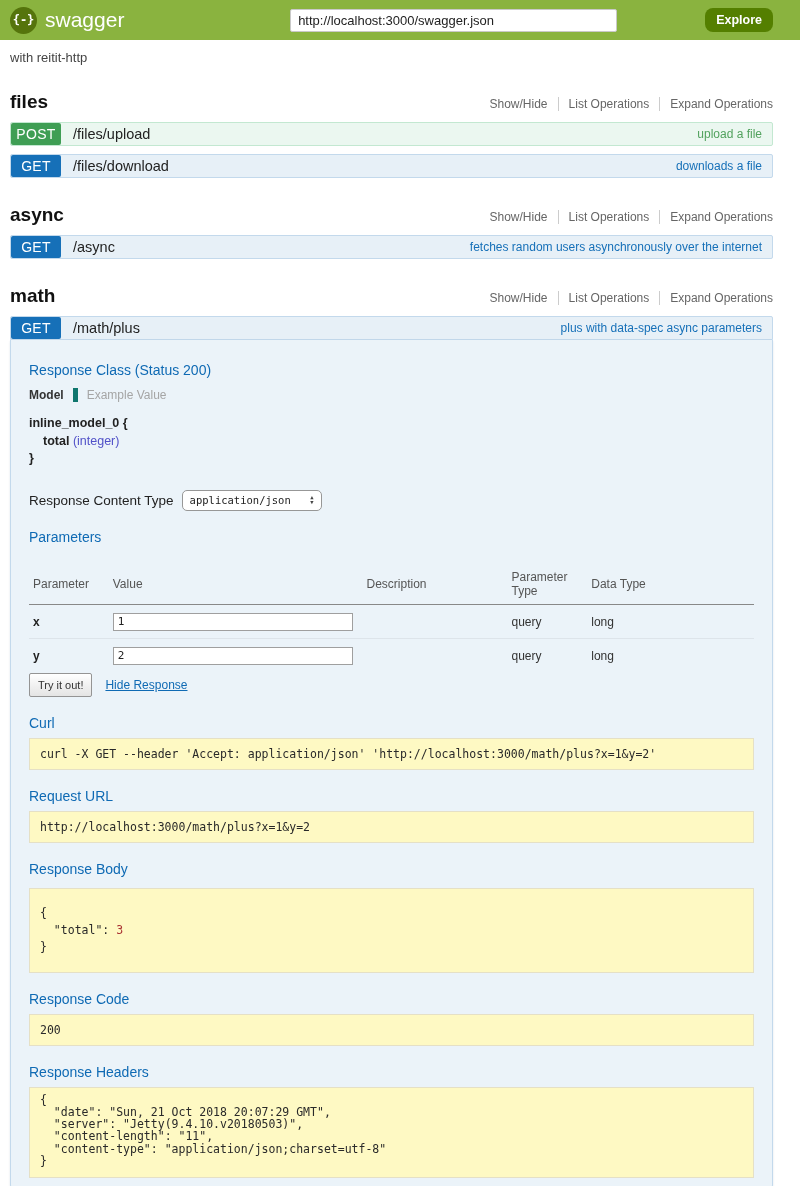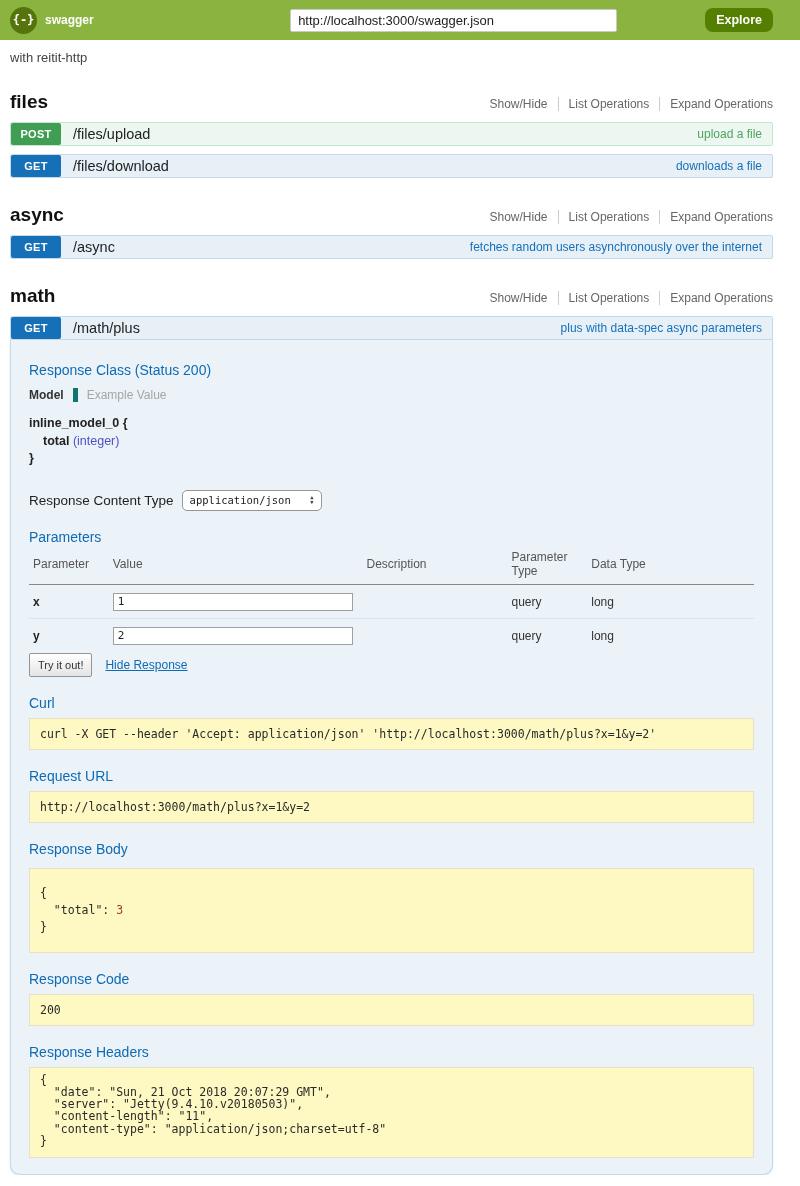--- a/index.html
+++ b/index.html
@@ -5,21 +5,21 @@
   * { box-sizing: border-box; margin: 0; padding: 0; }
   html, body { background: #fff; }
   body { width: 800px; font-family: "Liberation Sans", sans-serif; -webkit-font-smoothing: antialiased; }
 
   
   .header { height: 40px; background: #8ab33f; display: flex; align-items: center; }
   .logo { display: flex; align-items: center; gap: 8px; margin-left: 10px; cursor: pointer; }
   .logo-icon { width: 27px; height: 27px; border-radius: 50%; background: #55740c; color: #fff;
                display: flex; align-items: center; justify-content: center;
                font-family: "DejaVu Sans Mono", monospace; font-size: 12px; font-weight: bold; }
-  .brand { color: #fff; font-size: 12px; font-weight: bold; }
+  .brand { color: #fff; font-size: 21px; font-weight: normal; }
   .api-input { margin-left: auto; width: 327px; height: 23px; border: 1px solid #c9c9c9; border-radius: 2px;
                padding: 0 7px; font-size: 13px; color: #222; font-family: "Liberation Sans", sans-serif; }
   .explore-btn { margin-left: 88px; margin-right: 27px; background: #547f00; color: #fff; font-weight: bold;
                  font-size: 12.5px; border: none; border-radius: 8px; padding: 5px 11px; cursor: pointer;
                  font-family: "Liberation Sans", sans-serif; }
 
   
   .wrap { margin: 0 27px 0 10px; }
   .api-title { margin-top: 26px; font-size: 25px; color: #111; font-weight: bold; }
   .api-sub { margin-top: 10px; font-size: 13px; color: #444; }
@@ -30,21 +30,21 @@
   .res-title { font-size: 19px; color: #111; font-weight: bold; }
   .res-links { margin-left: auto; display: flex; font-size: 12px; }
   .res-links span { color: #666; padding: 0 10px; cursor: pointer; }
   .res-links span + span { border-left: 1px solid #ccc; }
   .res-links span:last-child { padding-right: 0; }
 
   .op { display: flex; align-items: center; height: 24px; border: 1px solid; border-radius: 2px; margin-bottom: 8px; cursor: pointer; }
   .op.get  { background: #e7f0f7; border-color: #c3d9ec; }
   .op.post { background: #ebf7f0; border-color: #c3e8d1; }
   .badge { width: 50px; align-self: stretch; display: flex; align-items: center; justify-content: center;
-           color: #fff; font-size: 11px; font-weight: bold; border-radius: 2px; letter-spacing: .3px; }
+           color: #fff; font-size: 14px; font-weight: normal; border-radius: 2px; letter-spacing: .3px; }
   .op.get  .badge { background: #1670b8; }
   .op.post .badge { background: #3f9e54; }
   .path { margin-left: 12px; font-size: 14.5px; color: #222; }
   .summary { margin-left: auto; margin-right: 10px; font-size: 12px; }
   .op.get  .summary { color: #1670b8; }
   .op.post .summary { color: #52a25e; }
   .op.expanded { margin-bottom: 0; border-radius: 2px 2px 0 0; }
 
   
   .panel { background: #ebf3f9; border: 1px solid #c3d9ec; border-top: none; border-radius: 0 0 10px 10px;
@@ -60,21 +60,21 @@
   .sig-name { font-weight: bold; }
   .sig-type { color: #5151c8; }
 
   .rct-row { margin-top: 22px; display: flex; align-items: center; font-size: 13.5px; color: #222; }
   .select { margin-left: 8px; background: #fff; border: 1px solid #979797; border-radius: 5px; height: 21px;
             width: 140px; display: flex; align-items: center; padding: 0 7px;
             font-family: "DejaVu Sans Mono", monospace; font-size: 10.5px; color: #222; cursor: pointer; }
   .arrows { margin-left: auto; display: flex; flex-direction: column; font-size: 5.5px; line-height: 5px; color: #444; }
 
   .params-title { margin-top: 18px; }
-  table.params { width: 100%; border-collapse: collapse; margin-top: 0; font-size: 12px; }
+  table.params { width: 100%; border-collapse: collapse; margin-top: 20px; font-size: 12px; }
   .params th { text-align: left; font-weight: normal; color: #555; padding: 5px 4px 6px; border-bottom: 1px solid #888; }
   .params td { padding: 8px 4px 7px; border-bottom: 1px solid #dde4ea; vertical-align: middle; }
   .params tr.last td { border-bottom: none; padding-bottom: 3px; }
   .pname { font-weight: bold; color: #222; }
   .ptype { color: #333; }
   .pinput { width: 240px; height: 18px; border: 1px solid #9f9f9f; padding: 1px 4px; background: #fff;
             font-family: "DejaVu Sans Mono", monospace; font-size: 11px; color: #222; }
 
   .try-row { margin-top: 5px; display: flex; align-items: center; }
   .try-btn { background: linear-gradient(#ffffff, #e4e4e4); border: 1px solid #949494; border-radius: 2px;

